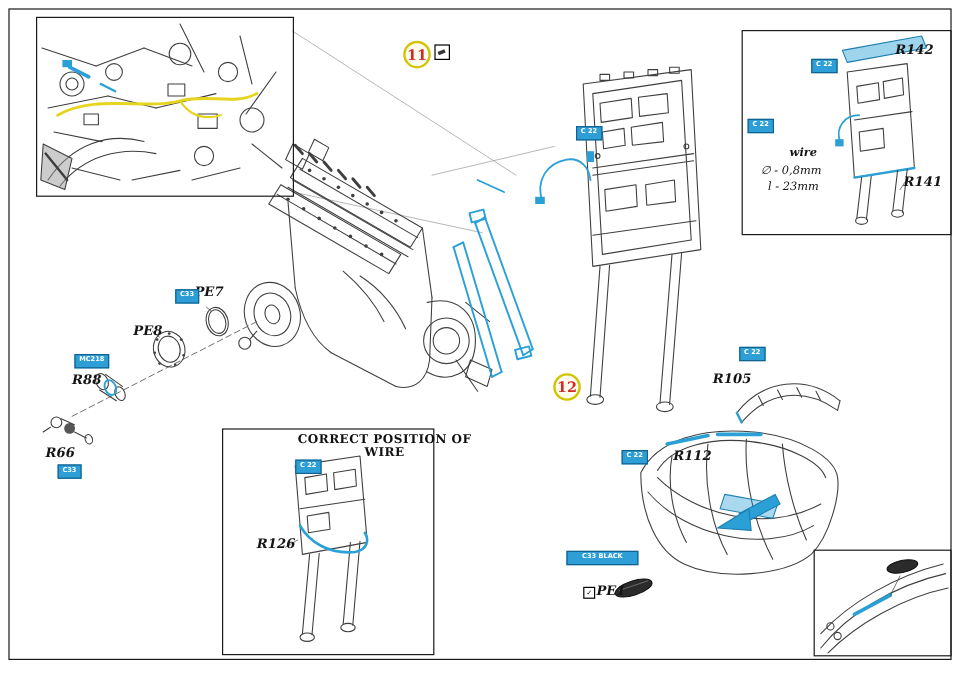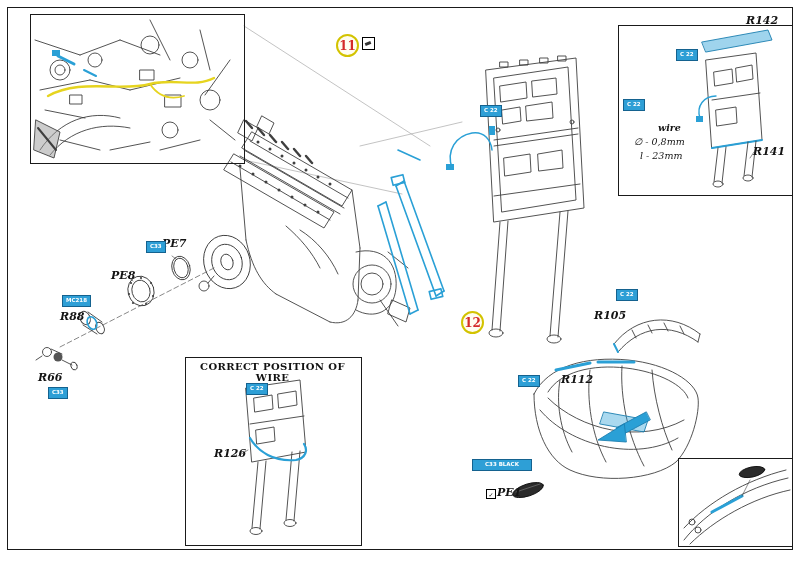--- a/index.html
+++ b/index.html
@@ -7,21 +7,21 @@
           font-family:"DejaVu Serif",serif;border-radius:13px;}
   #art{position:absolute;left:0;top:0;z-index:1;}
   .page-border{position:absolute;left:7px;top:7px;width:784px;height:541px;
                border:1px solid #1a1a1a;z-index:2;pointer-events:none;}
   .inset{position:absolute;border:1px solid #1a1a1a;z-index:2;background:transparent;}
   .label{position:absolute;z-index:3;font:italic bold 11px "DejaVu Serif",serif;
          color:#141414;white-space:nowrap;}
   .note{position:absolute;z-index:3;font:italic 9.5px "DejaVu Serif",serif;color:#141414;
         white-space:nowrap;}
   .inset-title{position:absolute;z-index:3;font:bold 10px "DejaVu Serif",serif;
-               letter-spacing:.4px;color:#111;text-align:center;}
+               letter-spacing:.4px;color:#111;text-align:center;padding-left:48px;}
   .step{position:absolute;z-index:3;width:19px;height:19px;border:2px solid #d3c300;
         border-radius:50%;background:#fffdf0;color:#d42a28;
         font:bold 12px "DejaVu Serif",serif;display:flex;align-items:center;
         justify-content:center;}
   .sq-icon{position:absolute;z-index:3;width:11px;height:11px;border:1.3px solid #000;
            background:#fff;}
   .sq-icon .bar{position:absolute;left:2px;top:4px;width:6px;height:3px;background:#333;
                 transform:rotate(-22deg);}
   .callout{position:absolute;z-index:3;background:#2e9fd6;border:1px solid #14628f;
            color:#fff;font:bold 5.5px "DejaVu Sans",sans-serif;line-height:1;
@@ -309,21 +309,21 @@
   <div class="inset" style="left:618px;top:25px;width:173px;height:169px"></div>
   <div class="inset" style="left:185px;top:357px;width:175px;height:187px"></div>
   <div class="inset" style="left:678px;top:458px;width:113px;height:87px"></div>
 
   <div class="step" style="left:336px;top:34px">11</div>
   <div class="sq-icon" style="left:362px;top:37px">
       <span class="bar"></span>
     </div>
   <div class="step" style="left:461px;top:311px">12</div>
 
-  <span class="label" style="left:746px;top:14px">R142</span>
+  <span class="label" style="left:746px;top:35px">R142</span>
   <span class="label" style="left:753px;top:145px">R141</span>
   <span class="label" style="left:594px;top:309px">R105</span>
   <span class="label" style="left:561px;top:373px">R112</span>
   <span class="label" style="left:214px;top:447px">R126</span>
   <span class="label" style="left:60px;top:310px">R88</span>
   <span class="label" style="left:38px;top:371px">R66</span>
   <span class="label" style="left:162px;top:237px">PE7</span>
   <span class="label" style="left:111px;top:269px">PE8</span>
   <span class="label" style="left:497px;top:486px">PE1</span>
   <div class="chk" style="left:486px;top:489px">✓</div>

